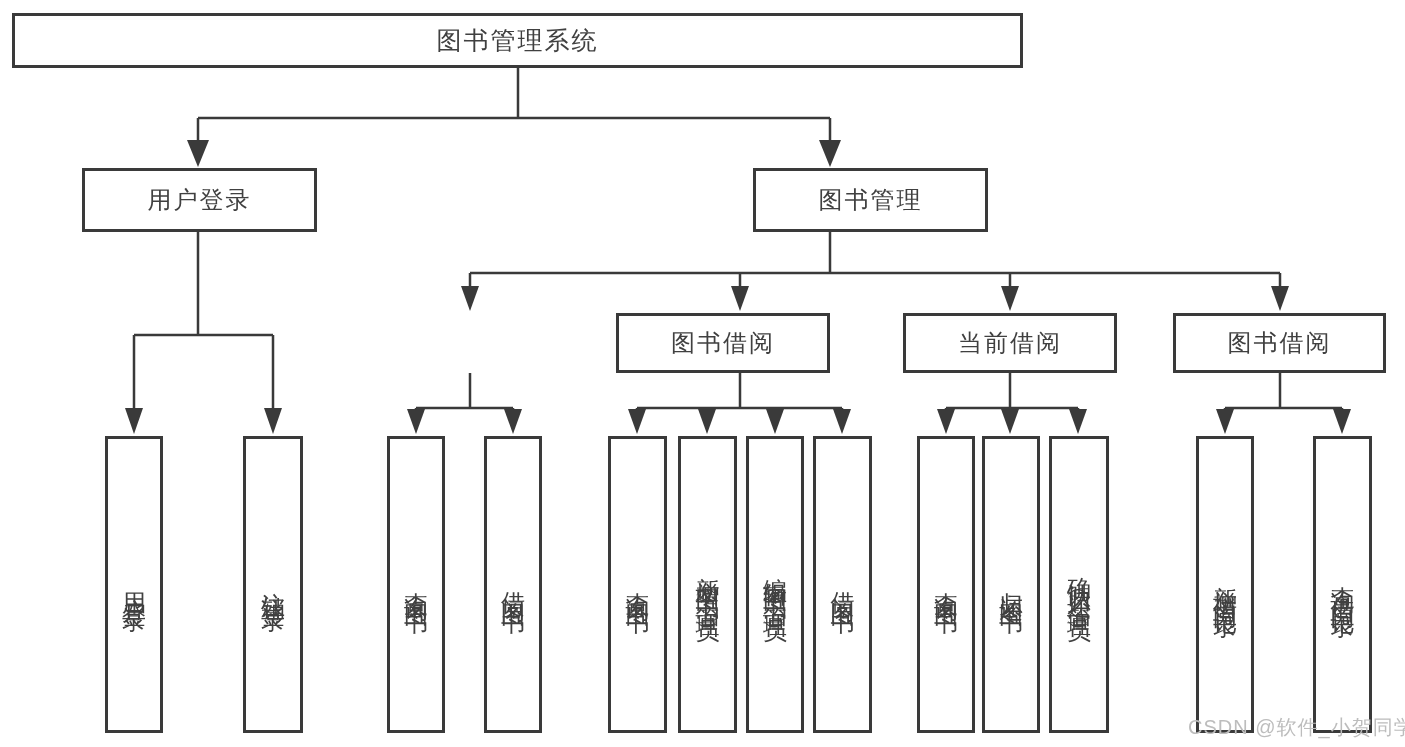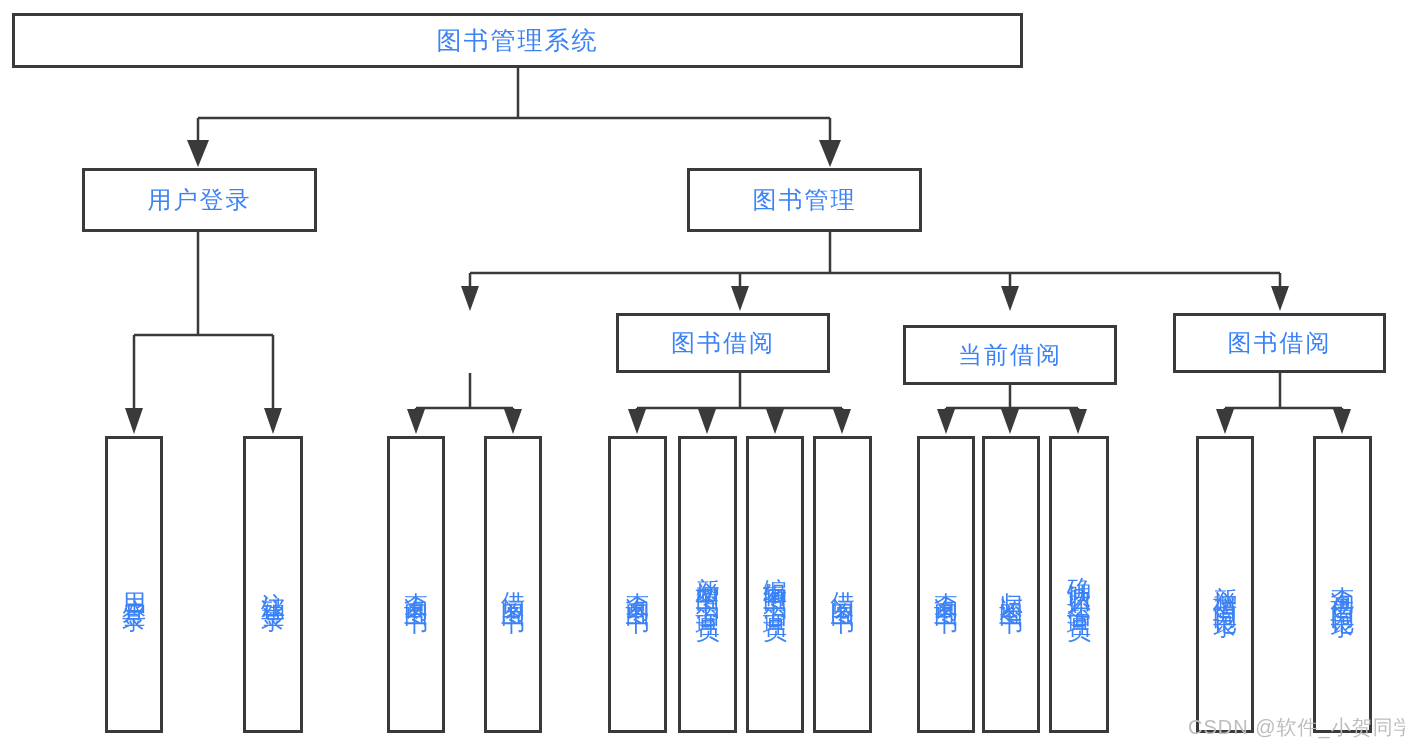--- a/index.html
+++ b/index.html
@@ -21,21 +21,21 @@
     top: 0;
   }
   .box {
     position: absolute;
     box-sizing: border-box;
     border: 3px solid #3a3a3a;
     background: #ffffff;
     display: flex;
     align-items: center;
     justify-content: center;
-    color: #3b82f6;
+    color: #404040;
   }
   .hbox {
     font-size: 24px;
     letter-spacing: 2px;
     white-space: nowrap;
   }
   .hbox.root {
     font-size: 25px;
   }
   .vbox {
@@ -105,24 +105,24 @@
       <polygon points="1078,434 1069,409 1087,409"></polygon>
 
       <polygon points="1225,434 1216,409 1234,409"></polygon>
       <polygon points="1342,434 1333,409 1351,409"></polygon>
     </g>
   </svg>
 
   <div class="box hbox root" style="left:12px; top:13px; width:1011px; height:55px;">图书管理系统</div>
 
   <div class="box hbox" style="left:82px; top:168px; width:235px; height:64px;">用户登录</div>
-  <div class="box hbox" style="left:687px; top:168px; width:235px; height:64px;">图书管理</div>
+  <div class="box hbox" style="left:753px; top:168px; width:235px; height:64px;">图书管理</div>
 
   <div class="box hbox" style="left:616px; top:313px; width:214px; height:60px;">图书借阅</div>
-  <div class="box hbox" style="left:903px; top:313px; width:214px; height:60px;margin-top:12px;">当前借阅</div>
+  <div class="box hbox" style="left:903px; top:313px; width:214px; height:60px;">当前借阅</div>
   <div class="box hbox" style="left:1173px; top:313px; width:213px; height:60px;">图书借阅</div>
 
   <div class="box vbox" style="left:105px; width:58px;">用户登录</div>
   <div class="box vbox" style="left:243px; width:60px;">注销登录</div>
 
   <div class="box vbox" style="left:387px; width:58px;">查询图书</div>
   <div class="box vbox" style="left:484px; width:58px;">借阅图书</div>
 
   <div class="box vbox" style="left:608px; width:59px;">查询图书</div>
   <div class="box vbox" style="left:678px; width:59px;">新增图书（管理员）</div>

